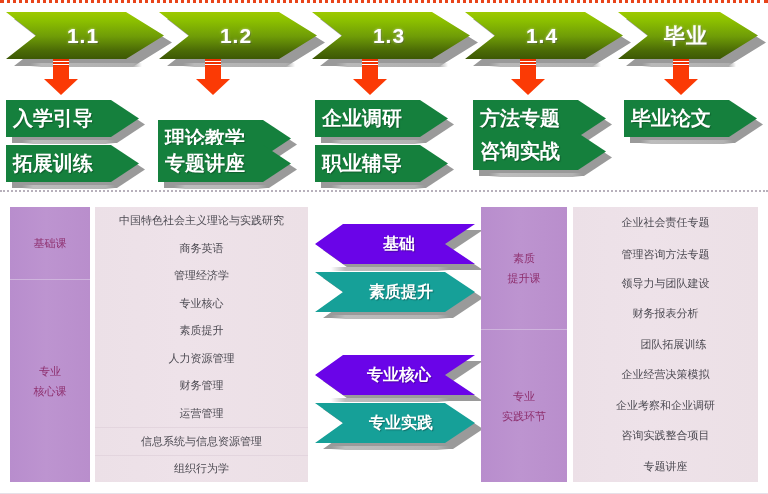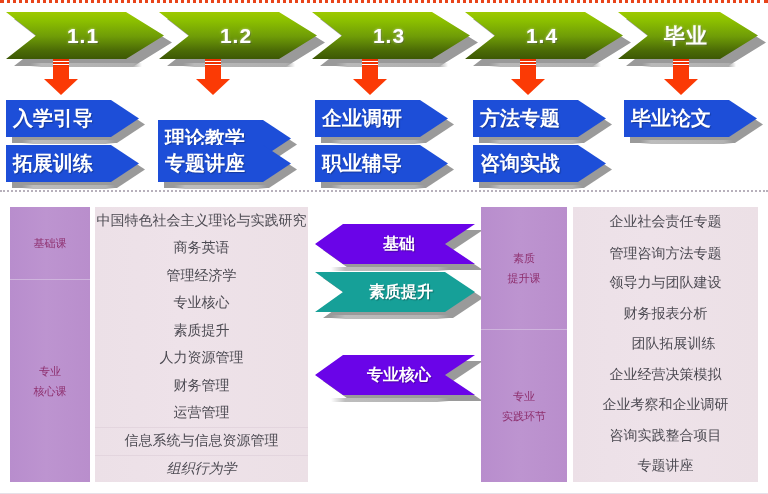--- a/index.html
+++ b/index.html
@@ -62,21 +62,21 @@
   .blue{
     position:absolute; height:37px;
   }
   .blue .shadow{
     position:absolute; left:6px; top:6px; width:100%; height:100%;
     background:#9a9a9a;
     clip-path: polygon(0 0, calc(100% - 28px) 0, 100% 50%, calc(100% - 28px) 100%, 0 100%);
   }
   .blue .body{
     position:absolute; left:0; top:0; width:100%; height:100%;
-    background:#1d4ed8;
+    background:#15803d;
     clip-path: polygon(0 0, calc(100% - 28px) 0, 100% 50%, calc(100% - 28px) 100%, 0 100%);
     display:flex; align-items:center;
   }
   .blue .label{
     color:#ffffff; font-size:20px; font-weight:bold; padding-left:7px;
     text-shadow:1px 1px 1px rgba(0,0,0,.28);
     white-space:nowrap;
   }
   .blue .underbar{
     position:absolute; left:16px; bottom:-7px; width:calc(100% - 40px); height:4px;
@@ -107,21 +107,21 @@
     position:absolute; left:0; width:100%; height:1px; background:#cfb4dd;
   }
 
   .course-col{
     position:absolute;
     background:linear-gradient(to right,#ece0e7 0%,#eee2e9 40%,#ece0e6 100%);
   }
   .course-row{
     position:absolute; left:0; width:100%;
     display:flex; align-items:center; justify-content:center;
-    color:#4c4a52; font-size:14px;
+    color:#4c4a52; font-size:11px;
     white-space:nowrap;
   }
   .course-row.sep{ border-top:1px solid #e3d5de; }
 
   
   .marrow{ position:absolute; height:40px; }
   .marrow .shadow{
     position:absolute; top:6px; width:100%; height:100%; background:#9a9a9a;
   }
   .marrow .body{
@@ -277,21 +277,21 @@
     </div>
     <div class="underbar"></div>
   </div>
   <div class="blue" style="left:315px;top:142px;width:133px;">
     <div class="shadow"></div>
     <div class="body">
       <span class="label">职业辅导</span>
     </div>
     <div class="underbar"></div>
   </div>
-  <div class="blue" style="left:473px;top:142px;width:133px;">
+  <div class="blue" style="left:473px;top:130px;width:133px;">
     <div class="shadow"></div>
     <div class="body">
       <span class="label">咨询实战</span>
     </div>
     <div class="underbar"></div>
   </div>
 
 </div>
 
 <div id="bottom-panel">
@@ -328,21 +328,21 @@
       </div>
     <div class="course-row" style="top:165px;height:27.5px;">
         <span>财务管理</span>
       </div>
     <div class="course-row" style="top:192.5px;height:27.5px;">
         <span>运营管理</span>
       </div>
     <div class="course-row sep" style="top:220px;height:27.5px;">
         <span>信息系统与信息资源管理</span>
       </div>
-    <div class="course-row sep" style="top:247.5px;height:27.5px;font-style:italic;">
+    <div class="course-row sep" style="top:247.5px;height:27.5px;">
         <span>组织行为学</span>
       </div>
   </div>
 
   <div class="marrow left" style="left:315px;top:32px;width:160px;">
     <div class="shadow"></div>
     <div class="body">
       <span class="label">基础</span>
     </div>
     <div class="underbar"></div>
@@ -351,20 +351,27 @@
     <div class="shadow"></div>
     <div class="body">
       <span class="label">素质提升</span>
     </div>
     <div class="underbar"></div>
   </div>
   <div class="marrow left" style="left:315px;top:163px;width:160px;">
     <div class="shadow"></div>
     <div class="body">
       <span class="label">专业核心</span>
+    </div>
+    <div class="underbar"></div>
+  </div>
+  <div class="marrow right" style="left:315px;top:211px;width:160px;">
+    <div class="shadow"></div>
+    <div class="body">
+      <span class="label">专业实践</span>
     </div>
     <div class="underbar"></div>
   </div>
 
   <div class="cat-col" style="left:481px;top:15px;width:86px;height:275px;">
     <div class="cat-cell" style="top:0;height:122px;">
       <span class="ln">素质</span>
       <span class="ln">提升课</span>
     </div>
     <div class="cat-divider" style="top:122px;"></div>

